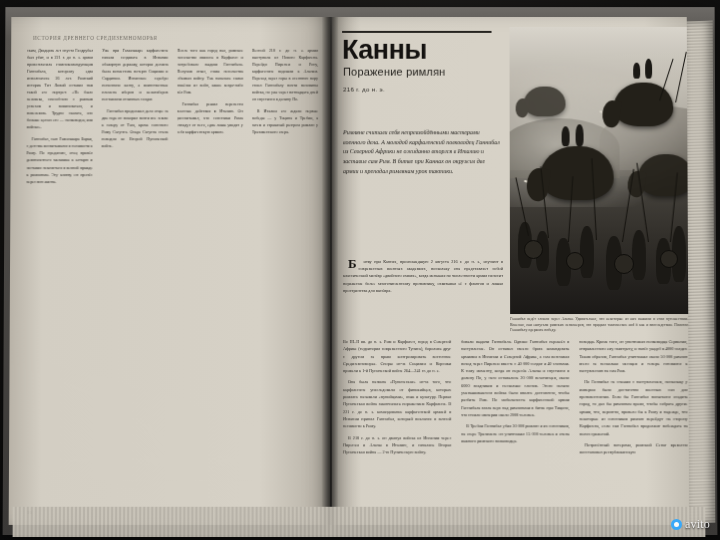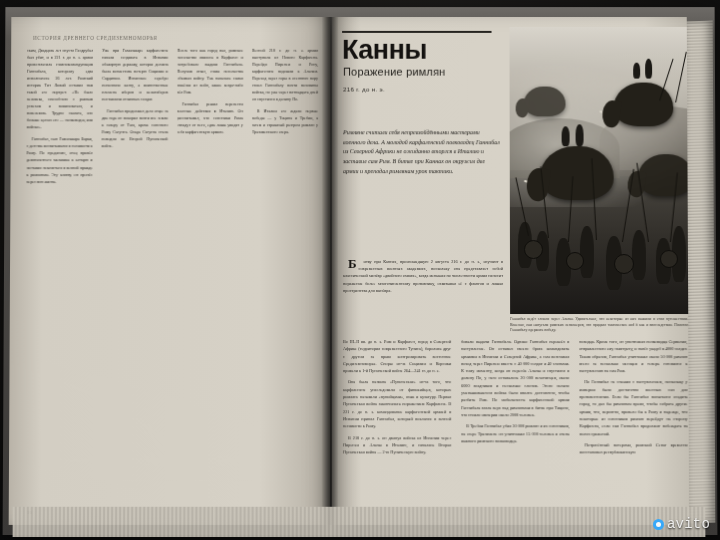--- a/index.html
+++ b/index.html
@@ -327,22 +327,22 @@
   .wm-dot::after{
     content:"";
     position:absolute;
     left:3px; top:3px;
     width:5px; height:5px;
     background:#fff;
     border-radius:50%;
   }
   .wm-text {
     color: #f2f2f2;
-    font-family: Liberation Mono, monospace;
-    font-size: 14px;
+    font-family: Liberation Serif, serif;
+    font-size: 12px;
     letter-spacing: .2px;
     text-shadow: 0 1px 2px rgba(0,0,0,.8);
   }
 </style>
 </head>
 <body>
 
 <div class="photo">
   <div class="surface"></div>
 

